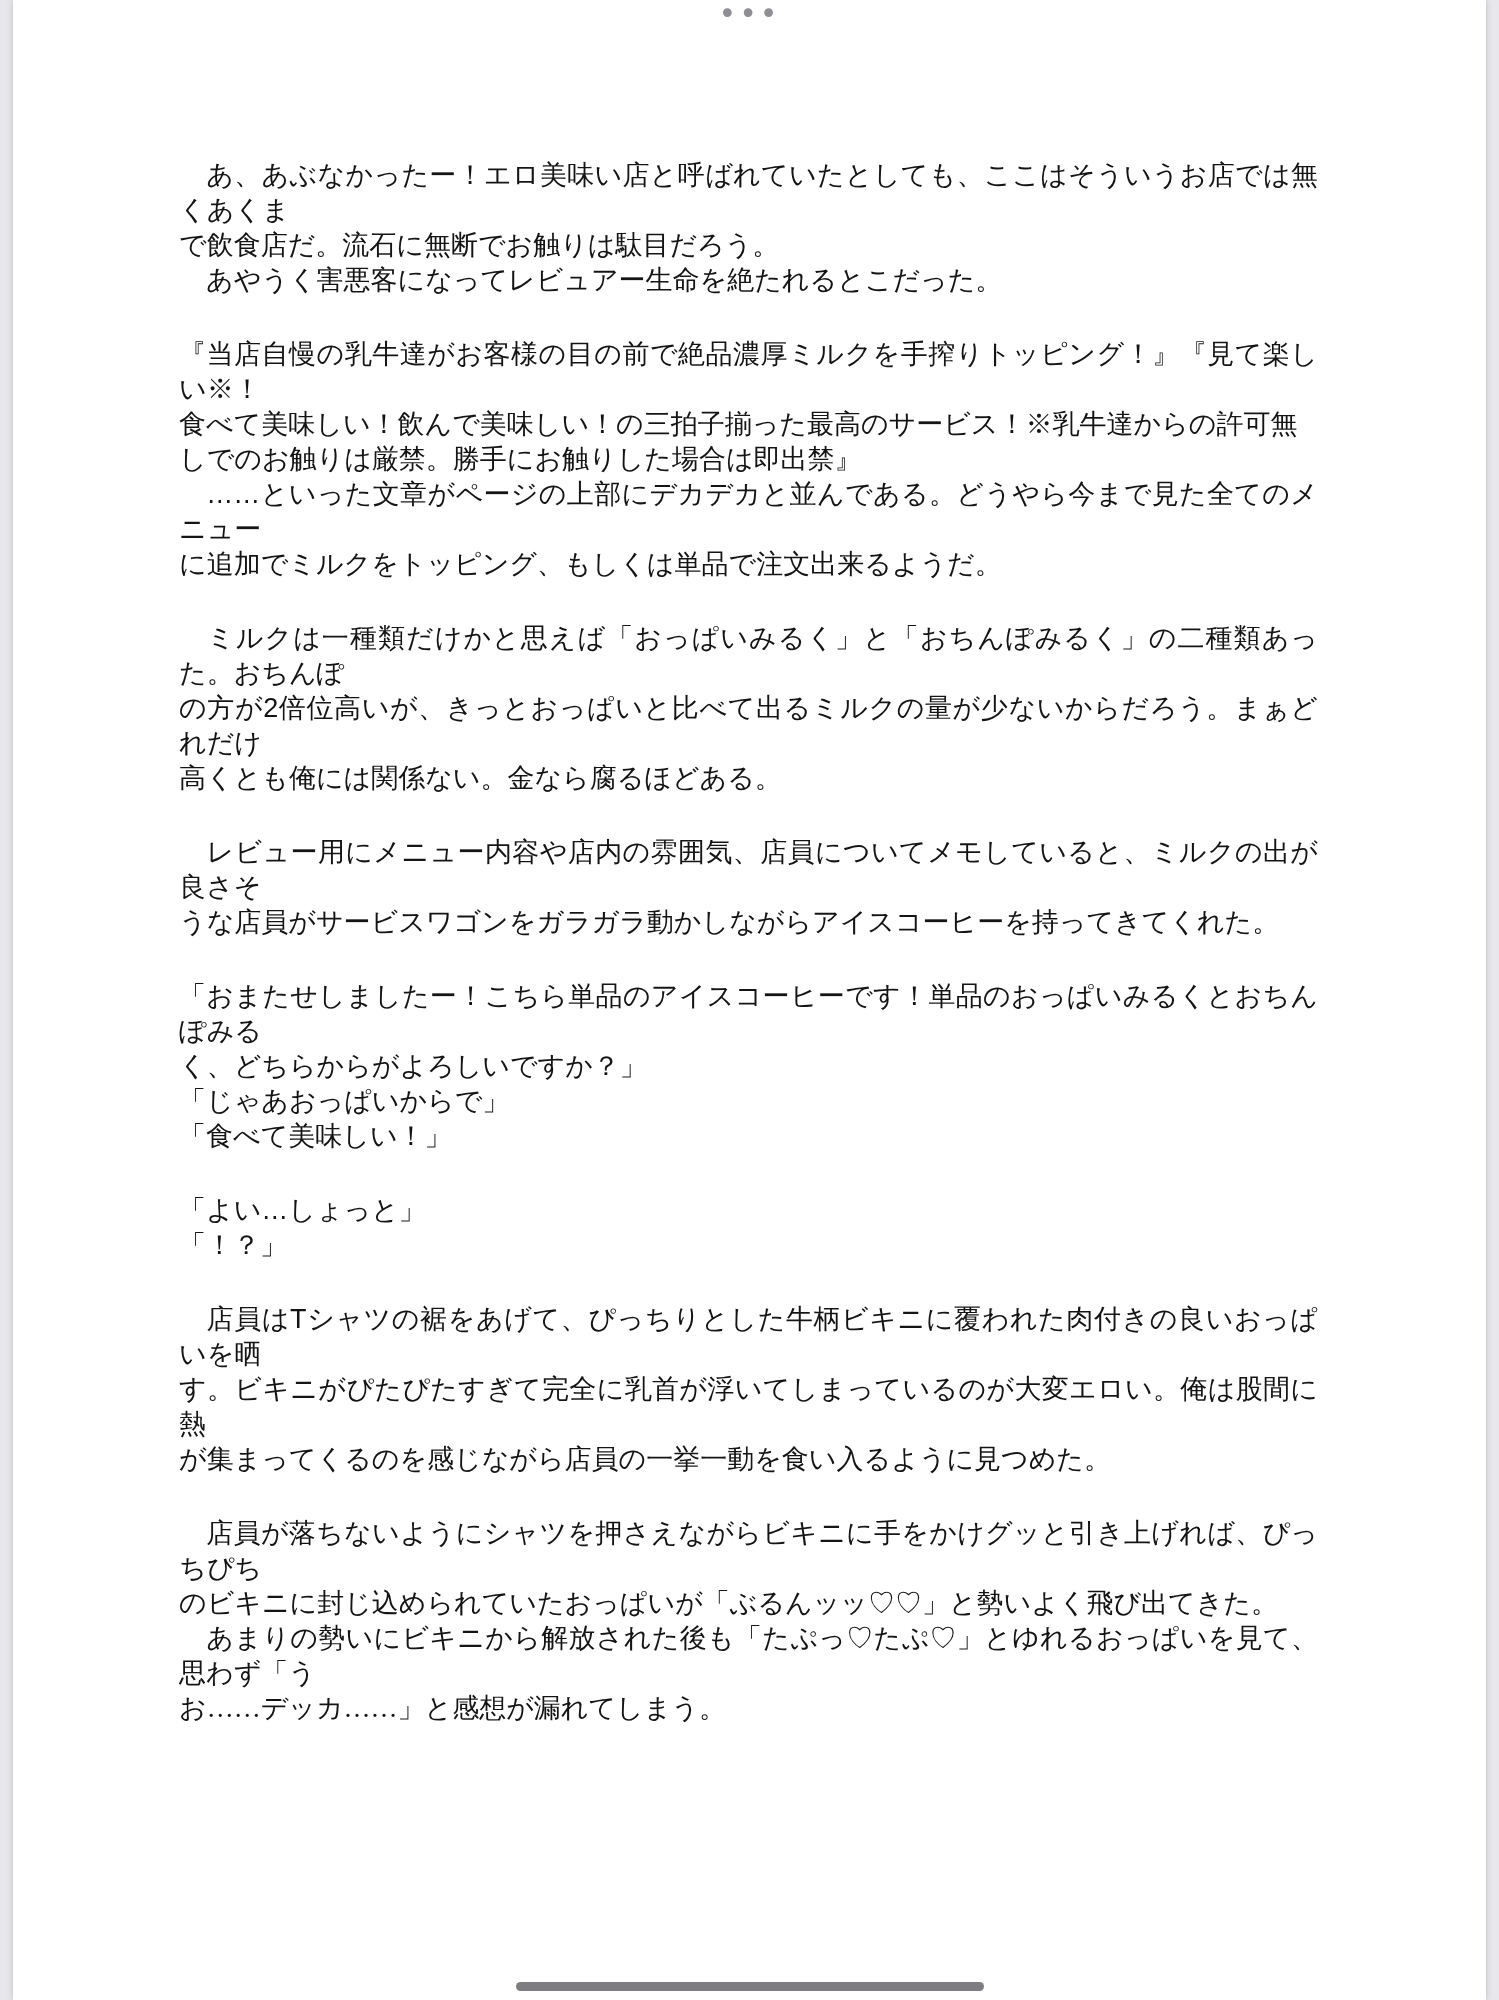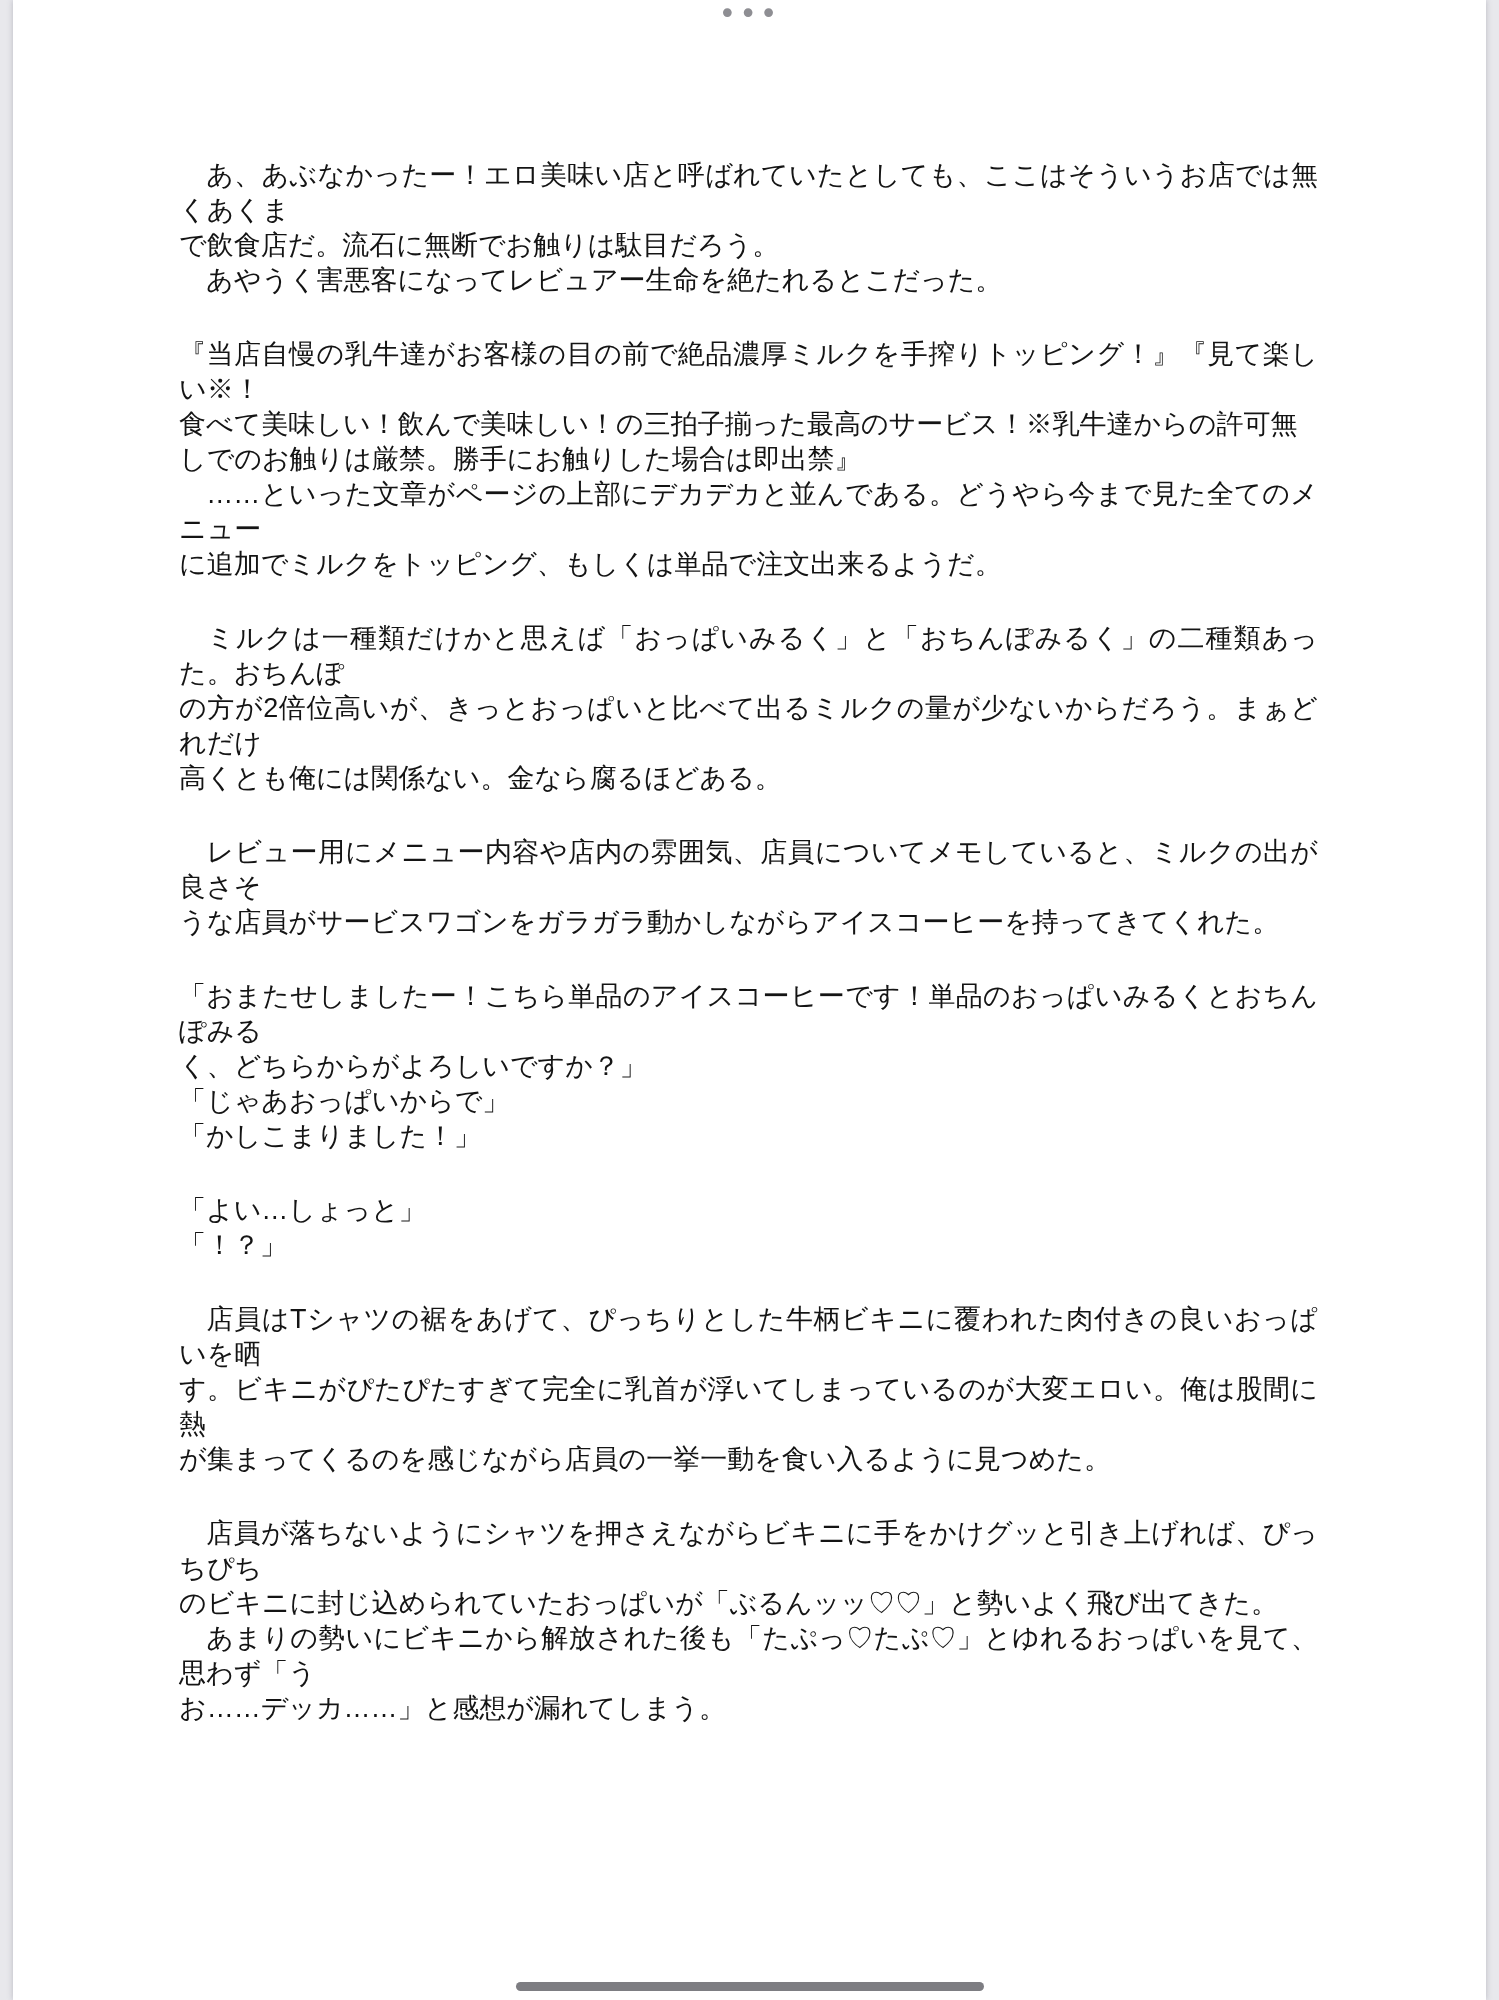--- a/index.html
+++ b/index.html
@@ -50,20 +50,21 @@
     font-size: 27px;
     line-height: 35px;
     text-align: justify;
   }
   .novel-text p {
     margin: 0 0 39px 0;
     white-space: pre-line;
   }
   .novel-text p:last-child {
     margin-bottom: 4px;
+    font-family: Liberation Serif, serif;
   }
   .scroll-indicator {
     position: absolute;
     bottom: 9px;
     left: 50%;
     transform: translateX(-50%);
     width: 468px;
     height: 9px;
     border-radius: 5px;
     background: #7d7d82;
@@ -92,21 +93,21 @@
 　……といった文章がページの上部にデカデカと並んである。どうやら今まで見た全てのメニュー
 に追加でミルクをトッピング、もしくは単品で注文出来るようだ。</p>
       <p>　ミルクは一種類だけかと思えば「おっぱいみるく」と「おちんぽみるく」の二種類あった。おちんぽ
 の方が2倍位高いが、きっとおっぱいと比べて出るミルクの量が少ないからだろう。まぁどれだけ
 高くとも俺には関係ない。金なら腐るほどある。</p>
       <p>　レビュー用にメニュー内容や店内の雰囲気、店員についてメモしていると、ミルクの出が良さそ
 うな店員がサービスワゴンをガラガラ動かしながらアイスコーヒーを持ってきてくれた。</p>
       <p>「おまたせしましたー！こちら単品のアイスコーヒーです！単品のおっぱいみるくとおちんぽみる
 く、どちらからがよろしいですか？」
 「じゃあおっぱいからで」
-「かしこまりました！」</p>
+「食べて美味しい！」</p>
       <p>「よい…しょっと」
 「！？」</p>
       <p>　店員はTシャツの裾をあげて、ぴっちりとした牛柄ビキニに覆われた肉付きの良いおっぱいを晒
 す。ビキニがぴたぴたすぎて完全に乳首が浮いてしまっているのが大変エロい。俺は股間に熱
 が集まってくるのを感じながら店員の一挙一動を食い入るように見つめた。</p>
       <p>　店員が落ちないようにシャツを押さえながらビキニに手をかけグッと引き上げれば、ぴっちぴち
 のビキニに封じ込められていたおっぱいが「ぶるんッッ♡♡」と勢いよく飛び出てきた。
 　あまりの勢いにビキニから解放された後も「たぷっ♡たぷ♡」とゆれるおっぱいを見て、思わず「う
 お……デッカ……」と感想が漏れてしまう。</p>
     </div>

